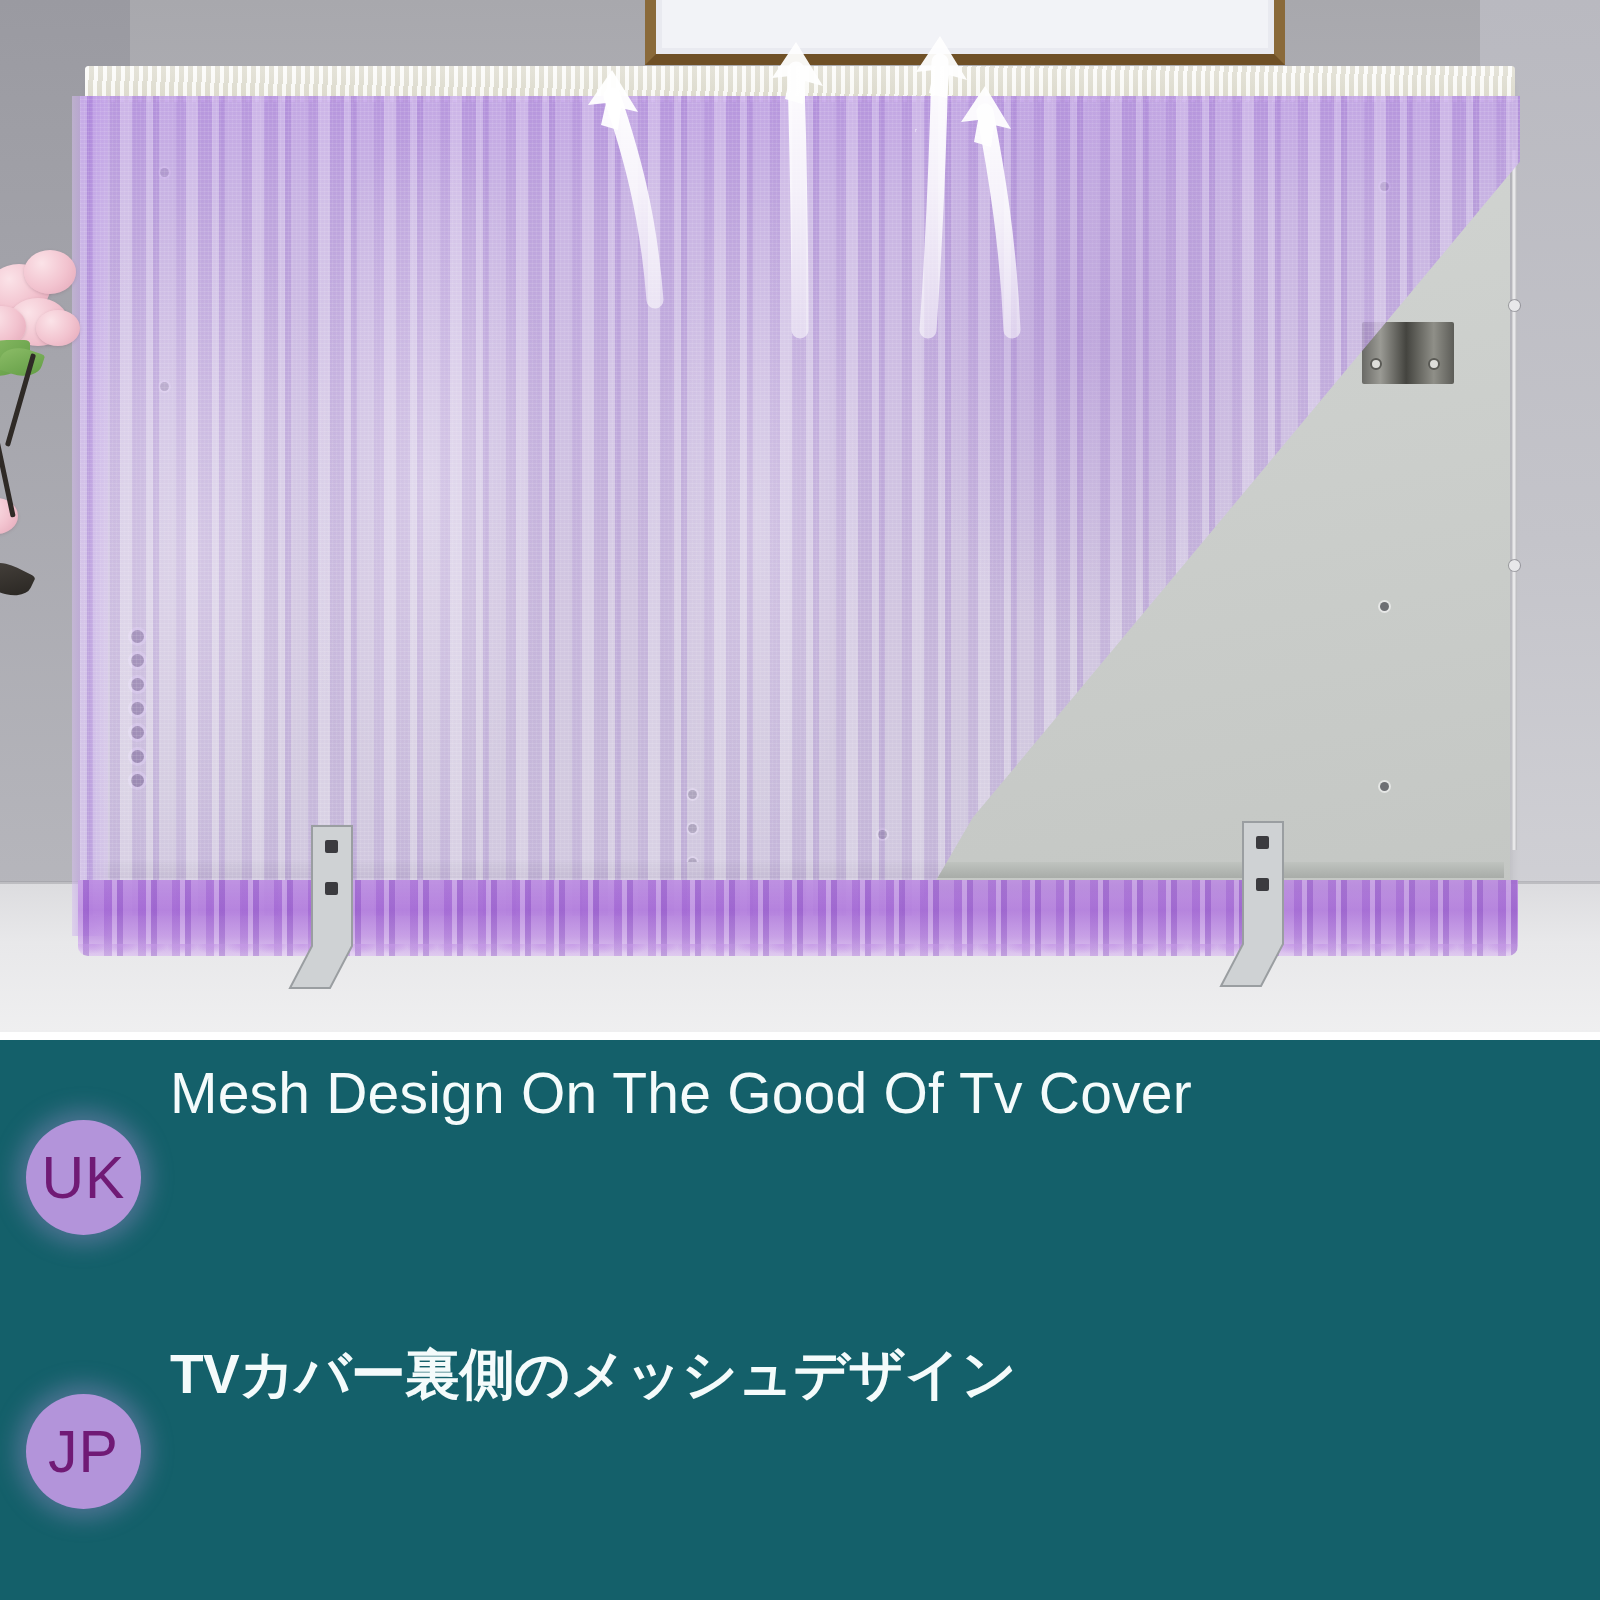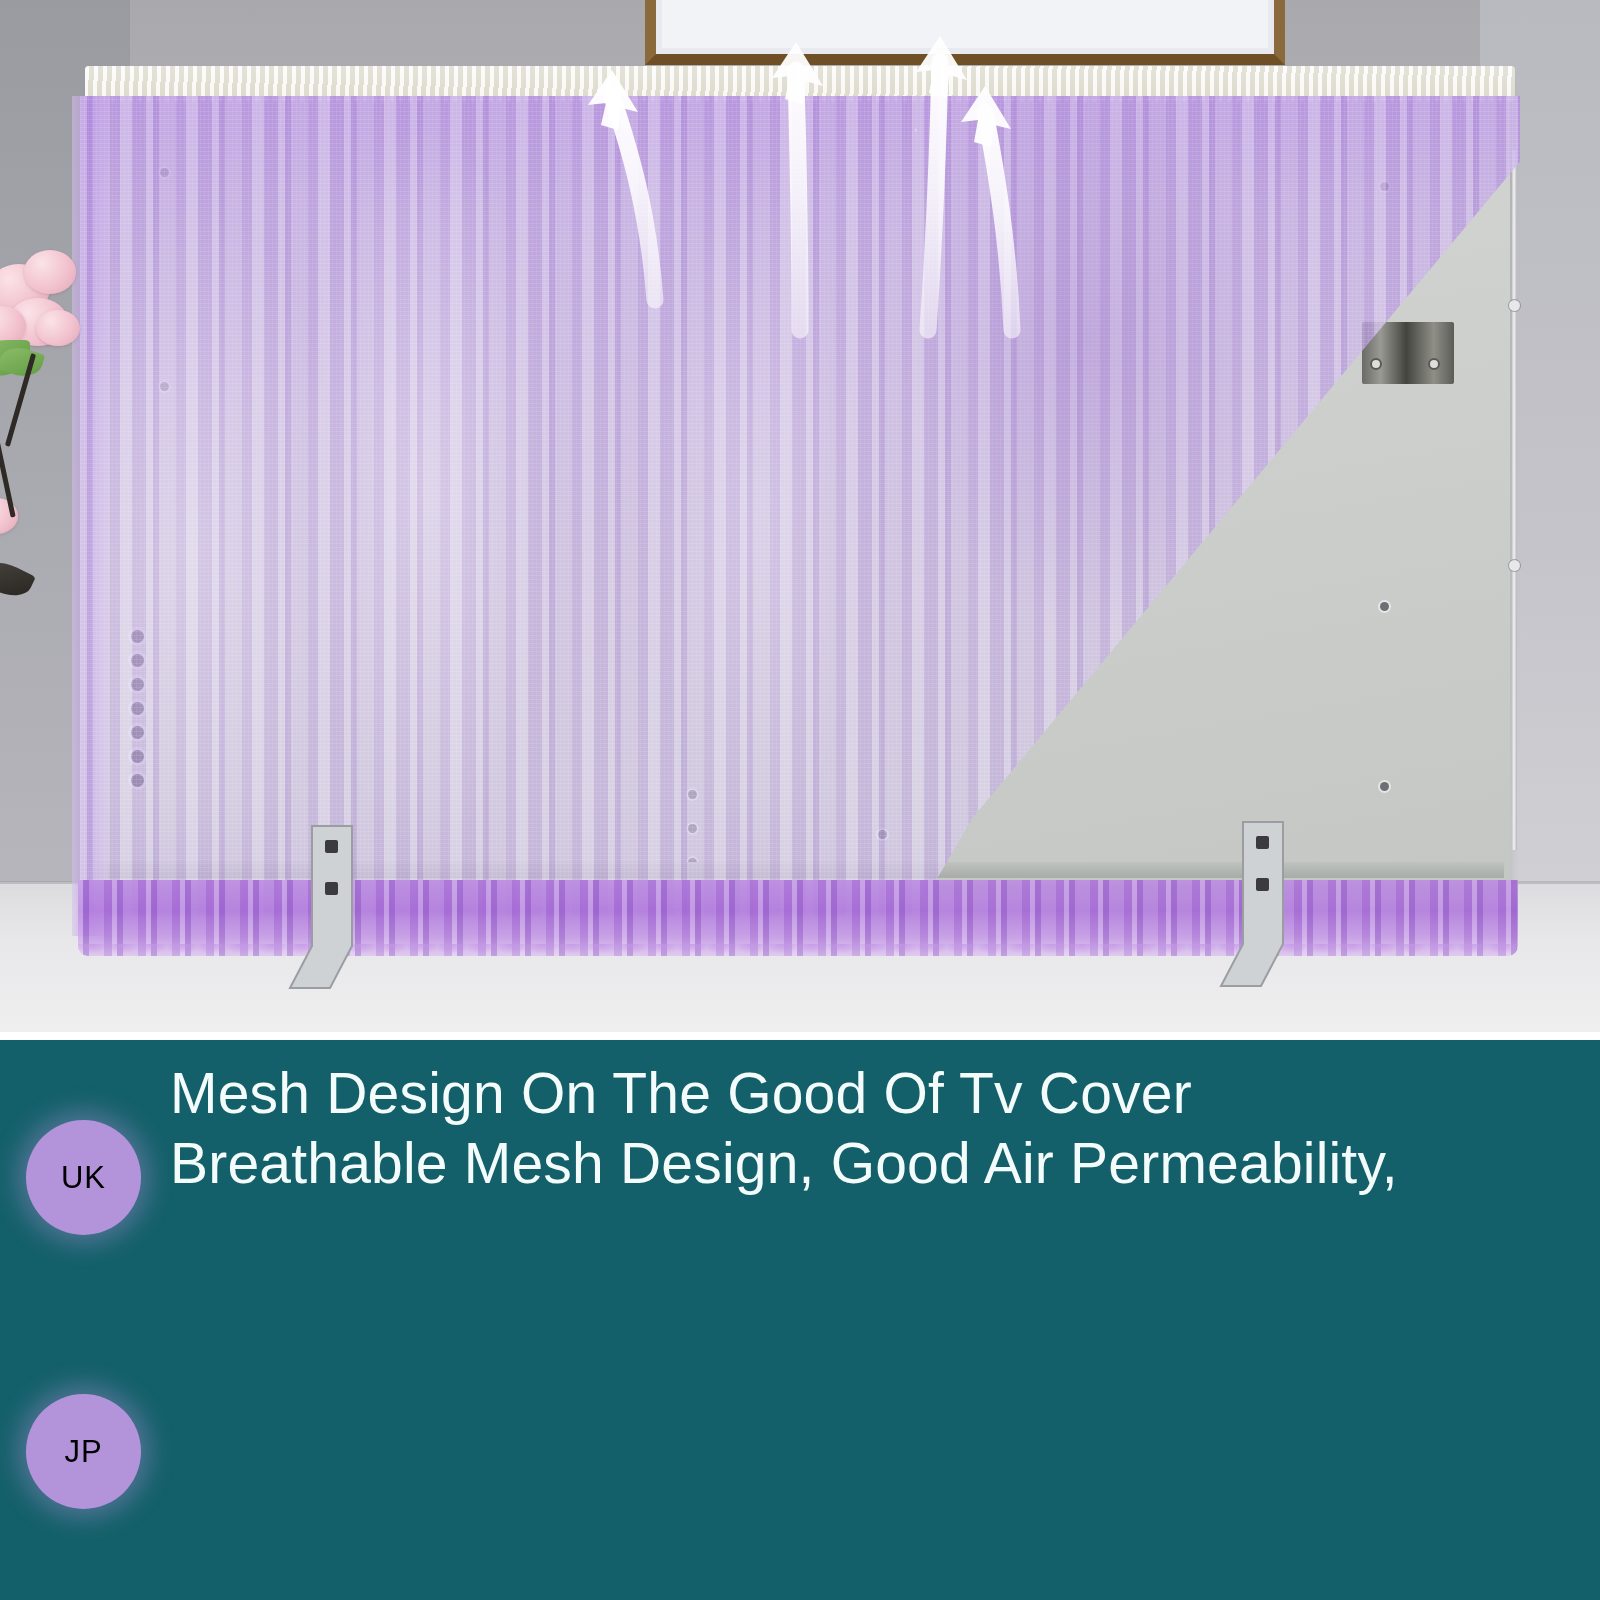--- a/index.html
+++ b/index.html
@@ -208,21 +208,21 @@
 
   .blk{position:absolute;left:0;width:1600px;}
   .blk-uk{top:18px;}
   .blk-jp{top:298px;}
 
   .badge{
     position:absolute;left:26px;
     width:115px;height:115px;border-radius:50%;
     background:#b394da;
     display:flex;align-items:center;justify-content:center;
-    color:#000000;font-size:31px;letter-spacing:1px;
+    color:#701a75;font-size:59px;letter-spacing:1px;
     box-shadow:0 0 22px 10px rgba(179,148,218,.35);
   }
   .badge-uk{top:62px;}
   .badge-jp{top:56px;}
 
   .lines{
     position:absolute;left:170px;width:1400px;color:#f4fbfb;
   }
   .lines .ln{
     display:block;white-space:nowrap;
@@ -351,27 +351,27 @@
   <div class="gap"></div>
 
   <div class="caption">
 
     <div class="blk blk-uk">
       <div class="badge badge-uk">
         <span>UK</span>
       </div>
       <div class="lines lines-en">
         <span class="ln">Mesh Design On The Good Of Tv Cover</span>
-        <span class="ln">Breathable Mesh Design, Good Air Permeability,</span>
       </div>
     </div>
 
     <div class="blk blk-jp">
       <div class="badge badge-jp">
         <span>JP</span>
       </div>
       <div class="lines lines-jp">
+        <span class="ln">TVカバー裏側のメッシュデザイン</span>
       </div>
     </div>
 
   </div>
 
 </div>
 
 </body></html>

